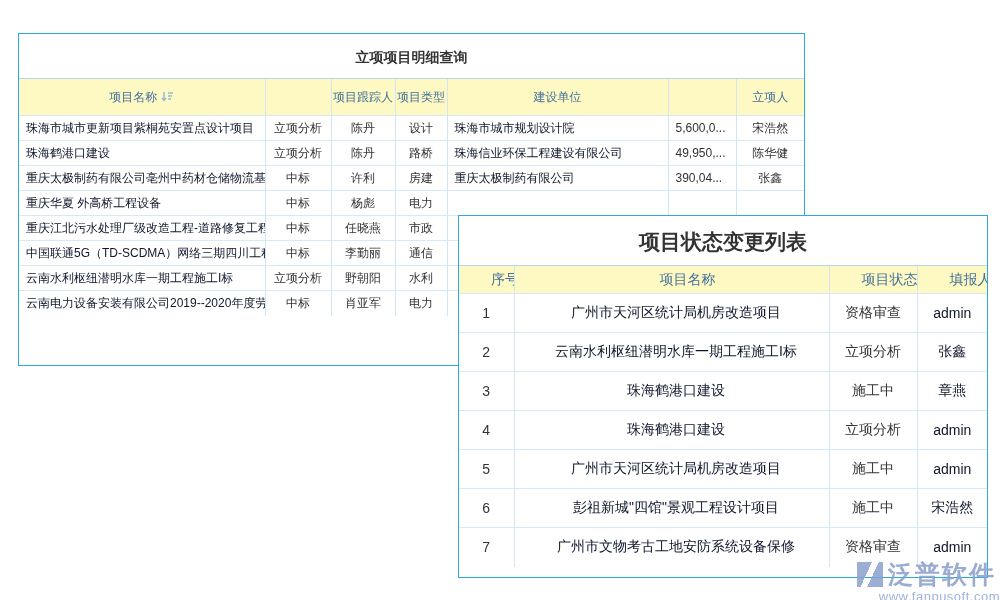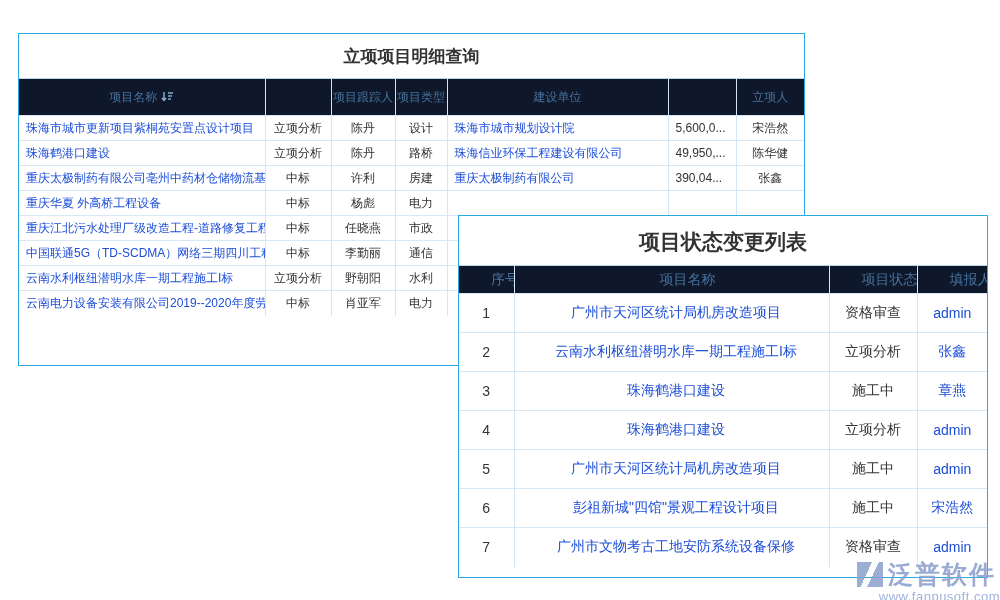--- a/index.html
+++ b/index.html
@@ -4,35 +4,35 @@
 <style>
   html,body{margin:0;padding:0;}
   body{
     width:1000px;height:600px;position:relative;overflow:hidden;background:#ffffff;
     font-family:"Liberation Sans","DejaVu Sans",sans-serif;
   }
   .panel{position:absolute;background:#ffffff;border:1px solid #29abe2;box-sizing:border-box;overflow:hidden;}
   #panel-detail{left:18px;top:33px;width:787px;height:333px;z-index:1;}
   #panel-status{left:458px;top:215px;width:530px;height:363px;z-index:2;}
   .panel-title{text-align:center;font-weight:bold;color:#333333;}
-  #panel-detail .panel-title{height:44px;line-height:46px;font-size:17px;}
+  #panel-detail .panel-title{height:44px;line-height:46px;font-size:14px;}
   #panel-status .panel-title{height:49px;line-height:52px;font-size:21px;}
   table{border-collapse:collapse;table-layout:fixed;width:100%;}
   th,td{overflow:hidden;white-space:nowrap;box-sizing:border-box;padding:0;}
   th+th,td+td{border-left:1px solid #d3e6f7;}
-  thead th{background:#0f172a;color:#45719c;font-weight:normal;border-top:1px solid #b9d6ef;}
+  thead th{background:#fef9c3;color:#45719c;font-weight:normal;border-top:1px solid #b9d6ef;}
   tbody td{border-top:1px solid #d7e8f7;color:#333333;}
   #detail-table thead th{font-size:12px;height:37px;line-height:15px;}
   #detail-table tbody td{font-size:12px;height:25px;}
   #status-table thead th{font-size:14px;height:28px;padding-left:32px;}
   #status-table tbody td{font-size:14px;height:39px;}
   .al{text-align:left;padding:0 3px 0 7px;}
   .al2{text-align:center;padding:0 4px 0 13px;}
   .ac{text-align:center;}
-  .link{color:#1d4ed8;margin-left:36px;}
+  .link{color:#0f172a;margin-left:36px;}
   .sort-icon{vertical-align:-1px;margin-left:4px;}
   #watermark{position:absolute;right:0px;top:558px;z-index:3;width:230px;text-align:right;pointer-events:none;}
   .wm-row{display:flex;align-items:center;justify-content:flex-end;gap:5px;padding-right:4px;}
   .wm-logo{width:26px;height:25px;flex:0 0 auto;
     background:linear-gradient(115deg,rgba(140,160,205,0.85) 40%,rgba(255,255,255,0) 40%,rgba(255,255,255,0) 58%,rgba(140,160,205,0.85) 58%);
   }
   .wm-brand{font-size:25px;font-weight:bold;letter-spacing:2px;color:rgba(140,160,205,0.88);}
   .wm-url{font-size:13px;letter-spacing:0.5px;color:rgba(150,170,215,0.9);margin-top:-2px;}
 </style>
 </head>

